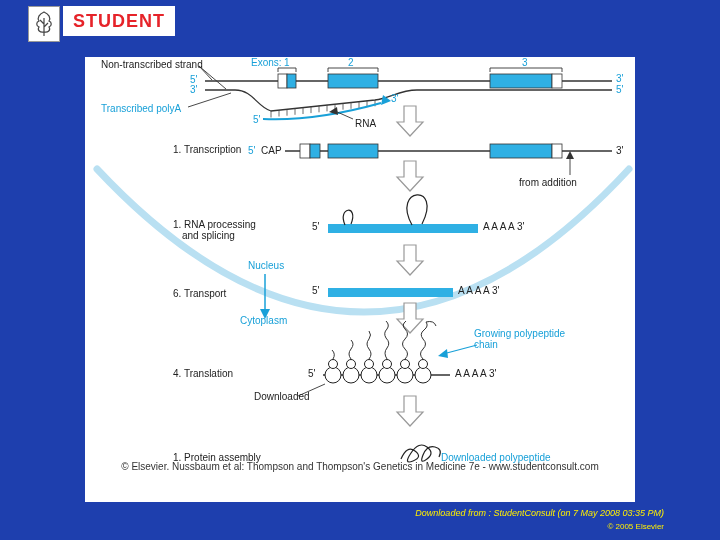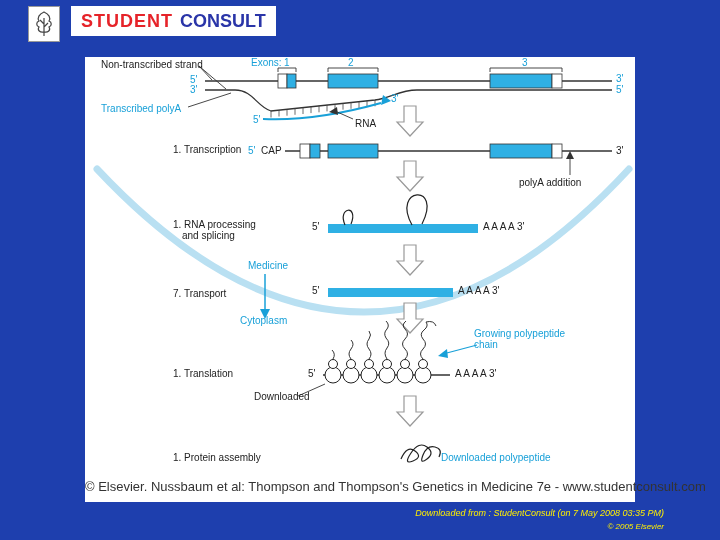--- a/index.html
+++ b/index.html
@@ -1,51 +1,50 @@
 <!DOCTYPE html>
 <html><head>
 <meta charset="utf-8">
 <style>
   html,body{margin:0;padding:0}
   body{
     width:720px;height:540px;position:relative;overflow:hidden;
     background:#1e3fae;
     font-family:"Liberation Sans", sans-serif;
   }
-  .logo-wrap{position:absolute;left:28px;top:6px;display:flex;align-items:flex-start;gap:11px}
+  .logo-wrap{position:absolute;left:28px;top:6px;display:flex;align-items:flex-start;gap:3px}
   .els-box{width:30px;height:34px;background:#fff;border:1px solid #999;display:flex;align-items:center;justify-content:center}
   .logo-box{height:30px;background:#fff;display:flex;align-items:center;padding:0 10px;gap:7px}
   .student{font-weight:bold;font-size:18px;color:#e62329;letter-spacing:1px}
   .consult{font-weight:bold;font-size:18px;color:#2a35a8}
 
   .panel{position:absolute;left:85px;top:57px;width:550px;height:445px;background:#fff}
   .fig-svg{position:absolute;left:0;top:0}
 
   .lbl{position:absolute;font-size:10px;color:#222;white-space:nowrap;line-height:1.1}
   .cy{color:#18a0d8}
-  .credit{position:absolute;left:0;right:0;top:422px;text-align:center;font-size:13px;color:#333;white-space:nowrap}
+  .credit{position:absolute;left:0;right:0;top:404px;text-align:center;font-size:10px;color:#333;white-space:nowrap}
 
   .footer-dl{position:absolute;right:56px;top:508px;color:#ffef00;font-size:9px;font-style:italic;}
-  .footer-cp{position:absolute;right:56px;top:522px;color:#ffef00;font-size:8px;font-style:italic}
+  .footer-cp{position:absolute;right:56px;top:522px;color:#ffef00;font-size:8px;}
 </style>
 </head>
 <body>
 
 <div class="slide">
 
   <div class="logo-wrap">
     <div class="els-box">
       <svg width="22" height="28" viewBox="0 0 22 28">
         <path d="M11 2 C6 4 4 8 6 11 C3 12 3 16 6 17 C4 20 7 23 11 22 C15 23 18 20 16 17 C19 16 19 12 16 11 C18 8 16 4 11 2 Z" fill="none" stroke="#444" stroke-width="1.2"></path>
         <path d="M11 8 V26 M11 14 L7 10 M11 17 L15 13" stroke="#444" stroke-width="1.2" fill="none"></path>
       </svg>
     </div>
     <div class="logo-box">
       <span class="student">STUDENT</span>
-      <span class="consult">CONSULT</span>
     </div>
   </div>
 
   <div class="panel">
 
     <svg class="fig-svg" width="550" height="445" viewBox="0 0 550 445">
       <defs>
         <path id="barrow" d="M-6 0 H6 V16 H13 L0 30 L-13 16 H-6 Z" fill="#fff" stroke="#999" stroke-width="1.2"></path>
       </defs>
 
@@ -184,38 +183,38 @@
 
     <div class="lbl cy" style="left:16px;top:46px">Transcribed polyA</div>
     <div class="lbl cy" style="left:168px;top:57px">5'</div>
     <div class="lbl cy" style="left:306px;top:36px">3'</div>
     <div class="lbl" style="left:270px;top:61px">RNA</div>
 
     <div class="lbl" style="left:88px;top:87px">1. Transcription</div>
     <div class="lbl cy" style="left:163px;top:88px">5'</div>
     <div class="lbl" style="left:176px;top:88px">CAP</div>
     <div class="lbl" style="left:531px;top:88px">3'</div>
-    <div class="lbl" style="left:434px;top:120px">polyA addition</div>
+    <div class="lbl" style="left:434px;top:120px">from addition</div>
 
     <div class="lbl" style="left:88px;top:162px">1. RNA processing</div>
     <div class="lbl" style="left:97px;top:173px">and splicing</div>
     <div class="lbl" style="left:227px;top:164px">5'</div>
     <div class="lbl" style="left:398px;top:164px">A A A A 3'</div>
 
-    <div class="lbl" style="left:88px;top:231px">7. Transport</div>
+    <div class="lbl" style="left:88px;top:231px">6. Transport</div>
     <div class="lbl" style="left:227px;top:228px">5'</div>
     <div class="lbl" style="left:373px;top:228px">A A A A 3'</div>
 
-    <div class="lbl cy" style="left:163px;top:203px">Medicine</div>
+    <div class="lbl cy" style="left:163px;top:203px">Nucleus</div>
     <div class="lbl cy" style="left:155px;top:258px">Cytoplasm</div>
 
     <div class="lbl cy" style="left:389px;top:271px">Growing polypeptide</div>
     <div class="lbl cy" style="left:389px;top:282px">chain</div>
 
-    <div class="lbl" style="left:88px;top:311px">1. Translation</div>
+    <div class="lbl" style="left:88px;top:311px">4. Translation</div>
     <div class="lbl" style="left:223px;top:311px">5'</div>
     <div class="lbl" style="left:370px;top:311px">A A A A 3'</div>
     <div class="lbl" style="left:169px;top:334px">Downloaded</div>
 
     <div class="lbl" style="left:88px;top:395px">1. Protein assembly</div>
     <div class="lbl cy" style="left:356px;top:395px">Downloaded polypeptide</div>
 
     <div class="credit">© Elsevier. Nussbaum et al: Thompson and Thompson's Genetics in Medicine 7e - www.studentconsult.com</div>
   </div>
 

